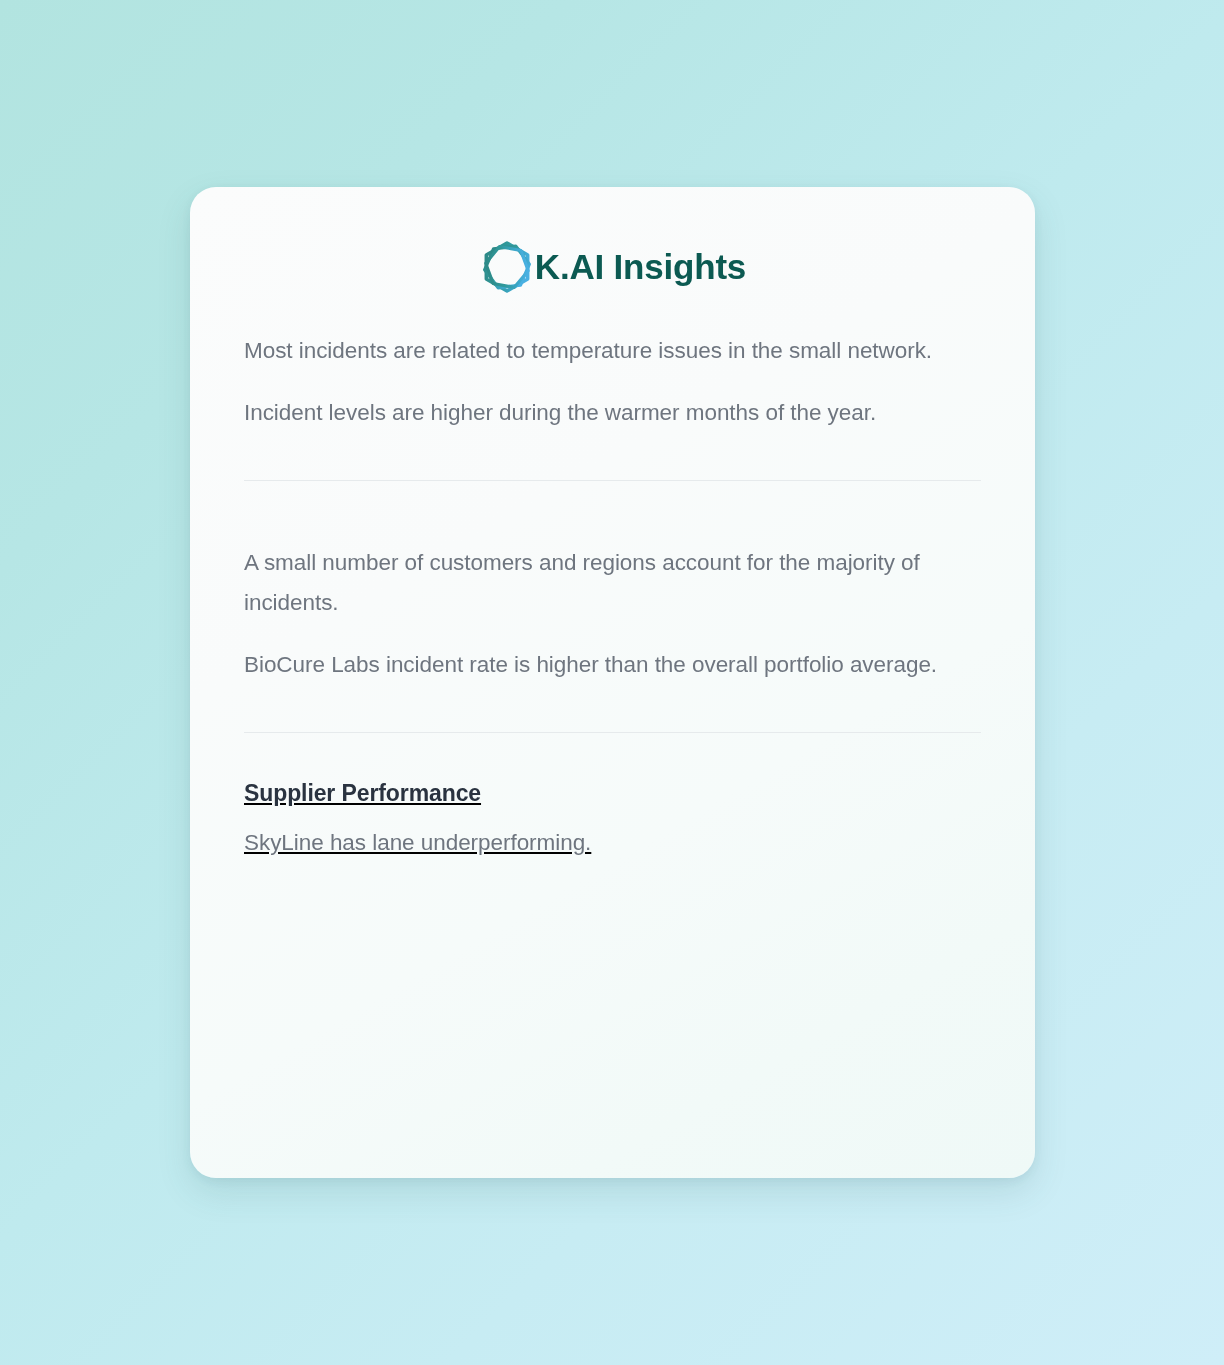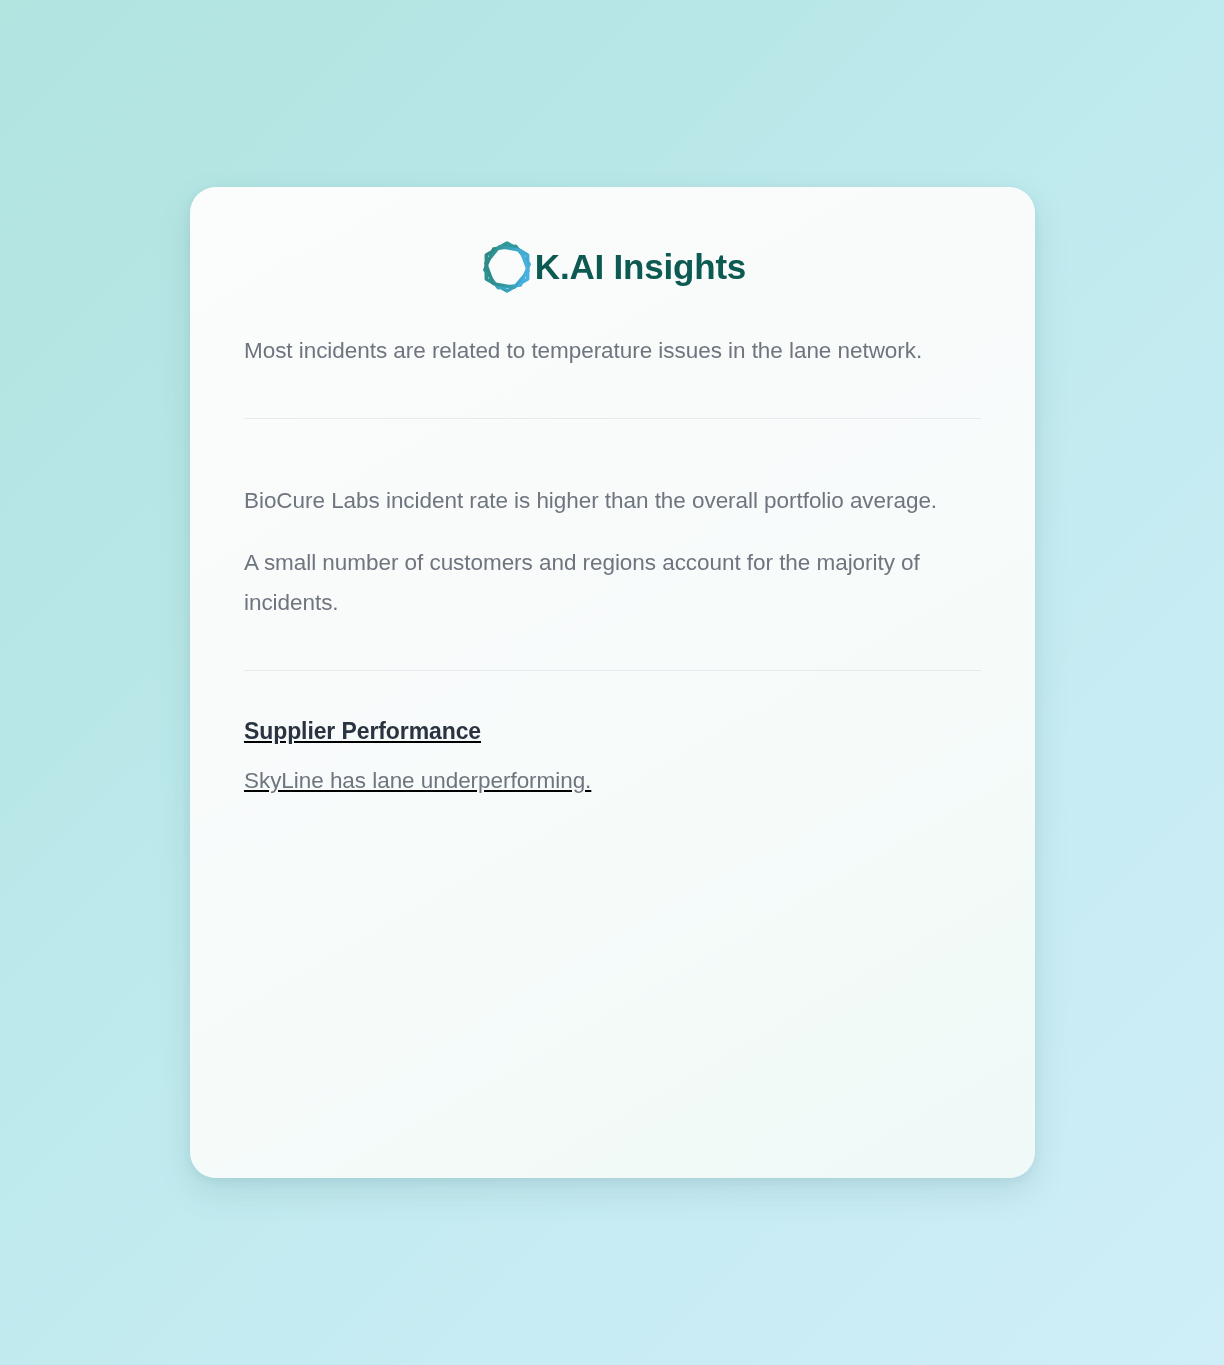--- a/index.html
+++ b/index.html
@@ -124,28 +124,29 @@
         <polygon points="50,7 87,28.5 87,71.5 50,93 13,71.5 13,28.5" transform="rotate(23 50 50) scale(0.94) translate(3.2 3.2)"></polygon>
         <polygon points="50,7 87,28.5 87,71.5 50,93 13,71.5 13,28.5" transform="rotate(-20 50 50) scale(0.9) translate(5.5 5.5)"></polygon>
       </g>
     </svg>
     <div class="brand-title">K.AI Insights</div>
   </div>
 
   <div class="card-body">
 
     <div class="section">
-      <p class="section-para">Most incidents are related to temperature issues in the lane network.</p>
+      <p class="section-para">Most incidents are related to temperature issues in the small network.</p>
+      <p class="section-para">Incident levels are higher during the warmer months of the year.</p>
     </div>
 
     <div class="divider"></div>
 
     <div class="section">
+      <p class="section-para">A small number of customers and regions account for the majority of incidents.</p>
       <p class="section-para">BioCure Labs incident rate is higher than the overall portfolio average.</p>
-      <p class="section-para">A small number of customers and regions account for the majority of incidents.</p>
     </div>
 
     <div class="divider"></div>
 
     <div class="section section-last">
       <div class="section-title">Supplier Performance</div>
       <p class="section-para">SkyLine has lane underperforming.</p>
     </div>
 
   </div>

